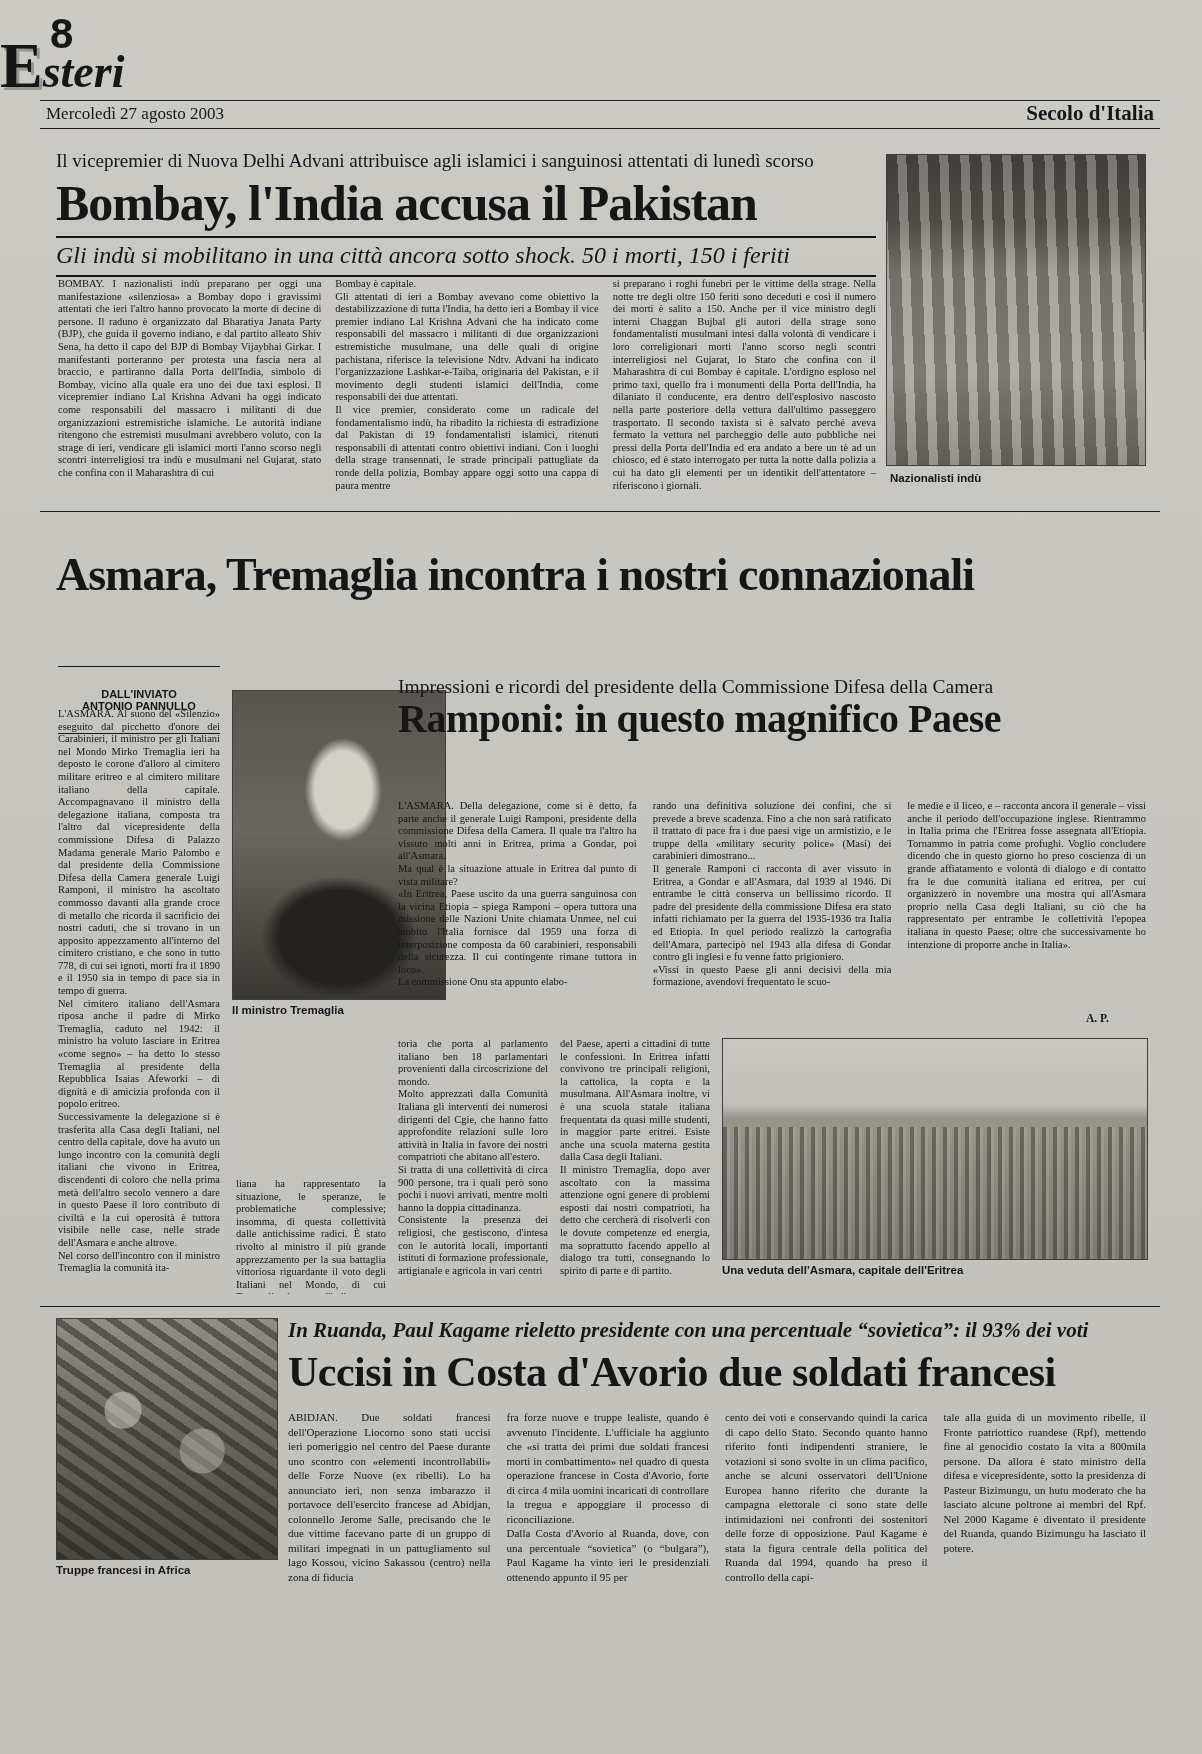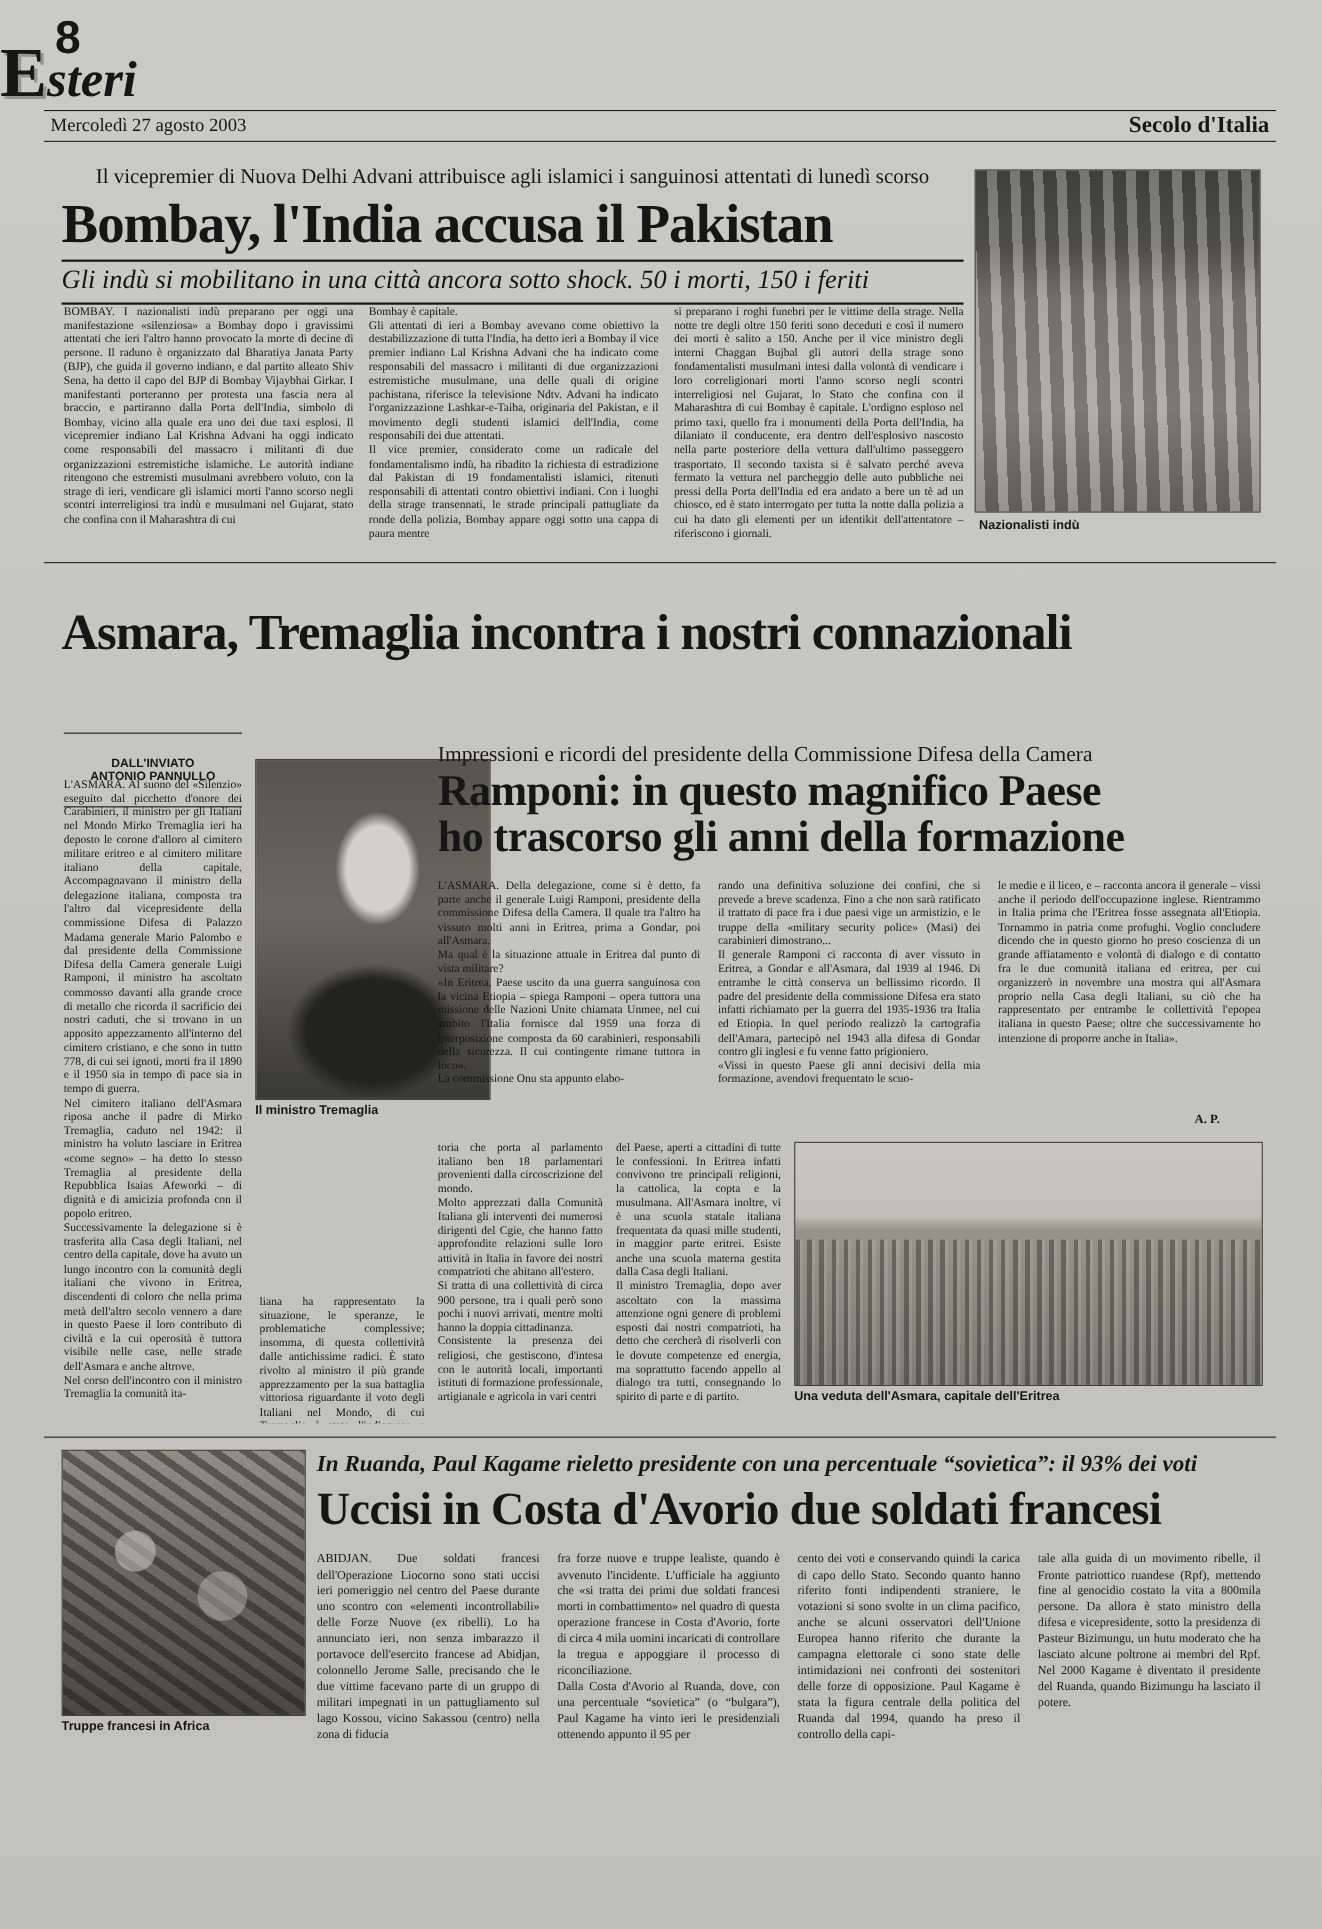--- a/index.html
+++ b/index.html
@@ -19,21 +19,21 @@
   .date { position:absolute; left:46px; top:104px; font-size:17px; }
   .masthead { position:absolute; right:48px; top:101px; font-weight:bold; font-size:21px; }
 
   
   .jt { font-size:10.5px; line-height:1.2; text-align:justify; white-space:pre-line; overflow:hidden; }
   .cap { font-weight:bold; font-size:11.5px; font-family:"Liberation Sans", sans-serif; }
   .photo { position:absolute; border:1px solid #3f3e3a; }
 
   
   .a1 { position:absolute; left:56px; top:150px; width:1090px; height:358px; }
-  .a1-kicker { font-size:19px; white-space:nowrap; width:822px;margin-left:31px; }
+  .a1-kicker { font-size:19px; white-space:nowrap; width:822px; }
   .a1-headline { font-size:50px; font-weight:bold; letter-spacing:-1px; line-height:1.0; margin-top:6px; width:830px; white-space:nowrap; }
   .a1-subhead { font-style:italic; font-weight:normal; font-size:24px; border-top:2px solid #151515; border-bottom:2px solid #151515; padding:4px 0 6px; margin-top:8px; width:820px; }
   .a1-body { position:absolute; left:2px; top:128px; width:818px; height:226px; display:flex; gap:14px; }
   .a1-body > div { flex:1; }
   .a1-photo { right:0; top:4px; width:258px; height:310px;
     background-image:
       repeating-linear-gradient(88deg, rgba(222,220,212,.35) 0 9px, rgba(66,64,58,.35) 9px 21px),
       linear-gradient(180deg,#3f3e3a 0%, #55534d 22%, #8b897f 38%, #99978d 70%, #6e6c64 100%);
   }
   .a1-caption { position:absolute; right:0; top:322px; width:256px; }
@@ -130,21 +130,20 @@
 Nel cimitero italiano dell'Asmara riposa anche il padre di Mirko Tremaglia, caduto nel 1942: il ministro ha voluto lasciare in Eritrea «come segno» – ha detto lo stesso Tremaglia al presidente della Repubblica Isaias Afeworki – di dignità e di amicizia profonda con il popolo eritreo.
 Successivamente la delegazione si è trasferita alla Casa degli Italiani, nel centro della capitale, dove ha avuto un lungo incontro con la comunità degli italiani che vivono in Eritrea, discendenti di coloro che nella prima metà dell'altro secolo vennero a dare in questo Paese il loro contributo di civiltà e la cui operosità è tuttora visibile nelle case, nelle strade dell'Asmara e anche altrove.
 Nel corso dell'incontro con il ministro Tremaglia la comunità ita-</div>
 
   <div class="photo a2-photo1"></div>
   <div class="cap a2-cap1">Il ministro Tremaglia</div>
 
   <div class="ramponi">
     <div class="r-kicker">Impressioni e ricordi del presidente della Commissione Difesa della Camera</div>
     <div class="r-h">Ramponi: in questo magnifico Paese</div>
-    <div class="r-h">ho trascorso gli anni della formazione</div>
   </div>
   <div class="r-body">
     <div class="jt">L'ASMARA. Della delegazione, come si è detto, fa parte anche il generale Luigi Ramponi, presidente della commissione Difesa della Camera. Il quale tra l'altro ha vissuto molti anni in Eritrea, prima a Gondar, poi all'Asmara.
 Ma qual è la situazione attuale in Eritrea dal punto di vista militare?
 «In Eritrea, Paese uscito da una guerra sanguinosa con la vicina Etiopia – spiega Ramponi – opera tuttora una missione delle Nazioni Unite chiamata Unmee, nel cui ambito l'Italia fornisce dal 1959 una forza di interposizione composta da 60 carabinieri, responsabili della sicurezza. Il cui contingente rimane tuttora in loco».
 La commissione Onu sta appunto elabo-</div>
     <div class="jt">rando una definitiva soluzione dei confini, che si prevede a breve scadenza. Fino a che non sarà ratificato il trattato di pace fra i due paesi vige un armistizio, e le truppe della «military security police» (Masi) dei carabinieri dimostrano...
 Il generale Ramponi ci racconta di aver vissuto in Eritrea, a Gondar e all'Asmara, dal 1939 al 1946. Di entrambe le città conserva un bellissimo ricordo. Il padre del presidente della commissione Difesa era stato infatti richiamato per la guerra del 1935-1936 tra Italia ed Etiopia. In quel periodo realizzò la cartografia dell'Amara, partecipò nel 1943 alla difesa di Gondar contro gli inglesi e fu venne fatto prigioniero.
 «Vissi in questo Paese gli anni decisivi della mia formazione, avendovi frequentato le scuo-</div>
     <div class="jt">le medie e il liceo, e – racconta ancora il generale – vissi anche il periodo dell'occupazione inglese. Rientrammo in Italia prima che l'Eritrea fosse assegnata all'Etiopia. Tornammo in patria come profughi. Voglio concludere dicendo che in questo giorno ho preso coscienza di un grande affiatamento e volontà di dialogo e di contatto fra le due comunità italiana ed eritrea, per cui organizzerò in novembre una mostra qui all'Asmara proprio nella Casa degli Italiani, su ciò che ha rappresentato per entrambe le collettività l'epopea italiana in questo Paese; oltre che successivamente ho intenzione di proporre anche in Italia».</div>

